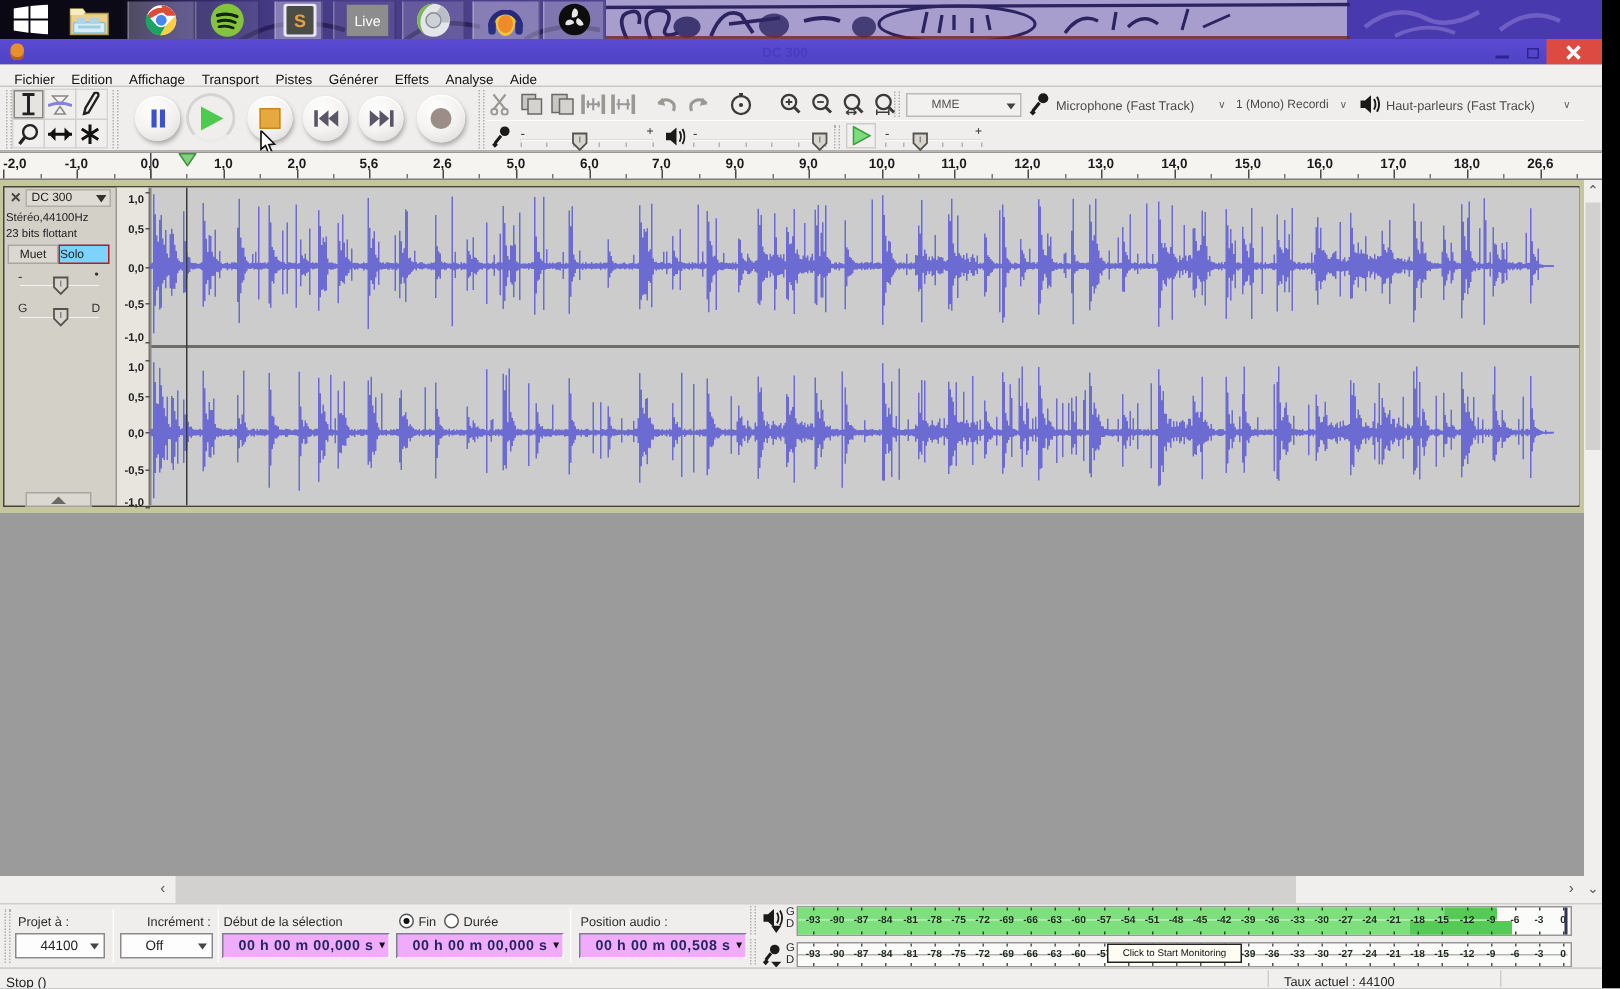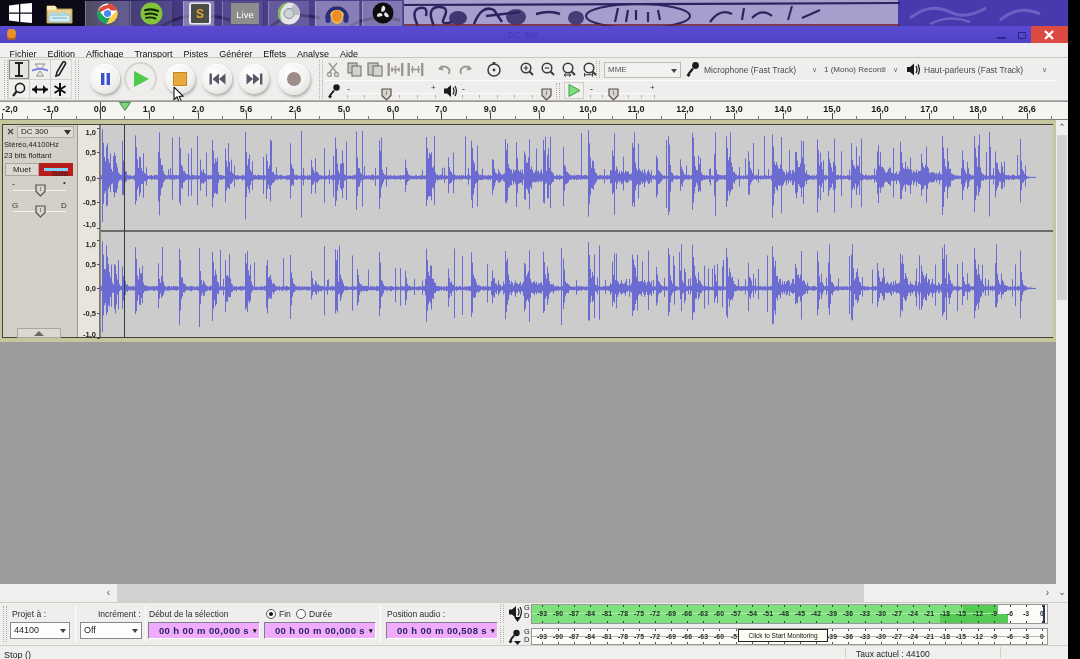--- a/index.html
+++ b/index.html
@@ -1,21 +1,21 @@
 <!DOCTYPE html>
 <html><head><meta charset="utf-8">
 <style>
 *{margin:0;padding:0;box-sizing:border-box}
 body{font-family:"Liberation Sans",sans-serif;}
 #root{position:relative;width:1080px;height:659px;overflow:hidden;background:#9b9b9b;font-family:"Liberation Sans",sans-serif}
 .ab{position:absolute}
 .grip{position:absolute;width:4px;border-left:1px dotted #b1afac;border-right:1px dotted #b1afac}
 .circbtn{position:absolute;border-radius:50%;background:radial-gradient(circle at 38% 30%,#ffffff,#f2f1ef 55%,#dddcd9 90%,#d2d1ce);box-shadow:1px 2px 3px rgba(90,90,90,.45), inset 0 1px 1px #fff}
 .lbl8{position:absolute;font-size:8.5px;color:#2a2a2a;white-space:nowrap}
-.combo{position:absolute;background:#fdfdfd;border:1px solid #8a8a8a;font-size:9px;color:#222;line-height:14px;padding-left:3px;white-space:nowrap}
+.combo{position:absolute;background:#fdfdfd;border:1px solid #8a8a8a;font-size:9px;color:#222;line-height:14px;padding-left:16px;white-space:nowrap}
 .combo .chv{position:absolute;right:3px;top:5px;width:0;height:0;border-left:3px solid transparent;border-right:3px solid transparent;border-top:4px solid #444}
 .tfield{position:absolute;background:#f0abfc;border:1px solid #7e7e92;border-right-color:#fff;border-bottom-color:#fff;font-size:9.5px;font-weight:bold;color:#26265e;line-height:15px;white-space:nowrap;letter-spacing:.4px;text-align:center}
 .dbl{position:absolute;font-size:6.8px;font-weight:bold;color:#1c2a1c;transform:translateX(-50%);line-height:7px}
 .rlbl{position:absolute;font-size:9px;font-weight:bold;color:#1a1a1a;transform:translateX(-50%);line-height:9px}
 .menu-it{display:inline-block;font-size:9px;color:#101010;margin:0 5.5px;line-height:14px}
 .tick{position:absolute;background:#4a4a4a;width:1px}
 </style>
 </head>
 <body>
 <div id="root">
@@ -376,21 +376,21 @@
     <div class="ab" style="left:77px;top:125px;width:1px;height:212px;background:#9a9890"></div>
     <svg class="ab" style="left:7px;top:128px" width="7" height="7" viewBox="0 0 7 7">
       <path d="M1 1 L6 6 M6 1 L1 6" stroke="#444" stroke-width="1.2"></path>
     </svg>
     <div class="ab" style="left:17px;top:126px;width:57px;height:12px;background:#dedbd4;border:1px solid #b0aea8;font-size:8px;color:#222;line-height:10px;padding-left:3px">DC 300<svg style="position:absolute;right:2px;top:3px" width="7" height="5" viewBox="0 0 7 5">
         <path d="M0 0 H7 L3.5 5 Z" fill="#333"></path>
       </svg></div>
     <div class="ab" style="left:4px;top:140px;font-size:7.6px;color:#222">Stéréo,44100Hz</div>
     <div class="ab" style="left:4px;top:151px;font-size:7.6px;color:#222">23 bits flottant</div>
     <div class="ab" style="left:5px;top:163px;width:34px;height:13px;background:#dbd8d1;border:1px solid #a8a6a0;font-size:8px;color:#222;text-align:center;line-height:12px">Muet</div>
-    <div class="ab" style="left:39px;top:163px;width:34px;height:13px;background:#7dd3fc;border:5px solid #b91c1c;font-size:8px;color:#222;text-align:right;line-height:12px">Solo</div>
+    <div class="ab" style="left:39px;top:163px;width:34px;height:13px;background:#7dd3fc;border:1px solid #b91c1c;font-size:8px;color:#222;text-align:left;line-height:12px">Solo</div>
     <div class="ab" style="left:12px;top:180px;font-size:9px;color:#333;line-height:8px">-</div>
     <div class="ab" style="left:63px;top:179px;font-size:8px;color:#333;line-height:8px">•</div>
     <div class="ab" style="left:13px;top:190px;width:53px;height:1px;background:#8a8880;border-bottom:1px solid #f5f3ef"></div>
     <svg class="ab" style="left:35px;top:184px" width="11" height="13" viewBox="0 0 11 13">
       <path d="M1 1 H10 V7.5 L5.5 12 L1 7.5 Z" fill="#d8d5ce" stroke="#55534f" stroke-width="1.2"></path>
       <path d="M5.5 3 V7" stroke="#8a8780" stroke-width="1"></path>
     </svg>
     <div class="ab" style="left:12px;top:201px;font-size:8px;color:#333">G</div>
     <div class="ab" style="left:61px;top:201px;font-size:8px;color:#333">D</div>
     <div class="ab" style="left:13px;top:211px;width:53px;height:1px;background:#8a8880;border-bottom:1px solid #f5f3ef"></div>

